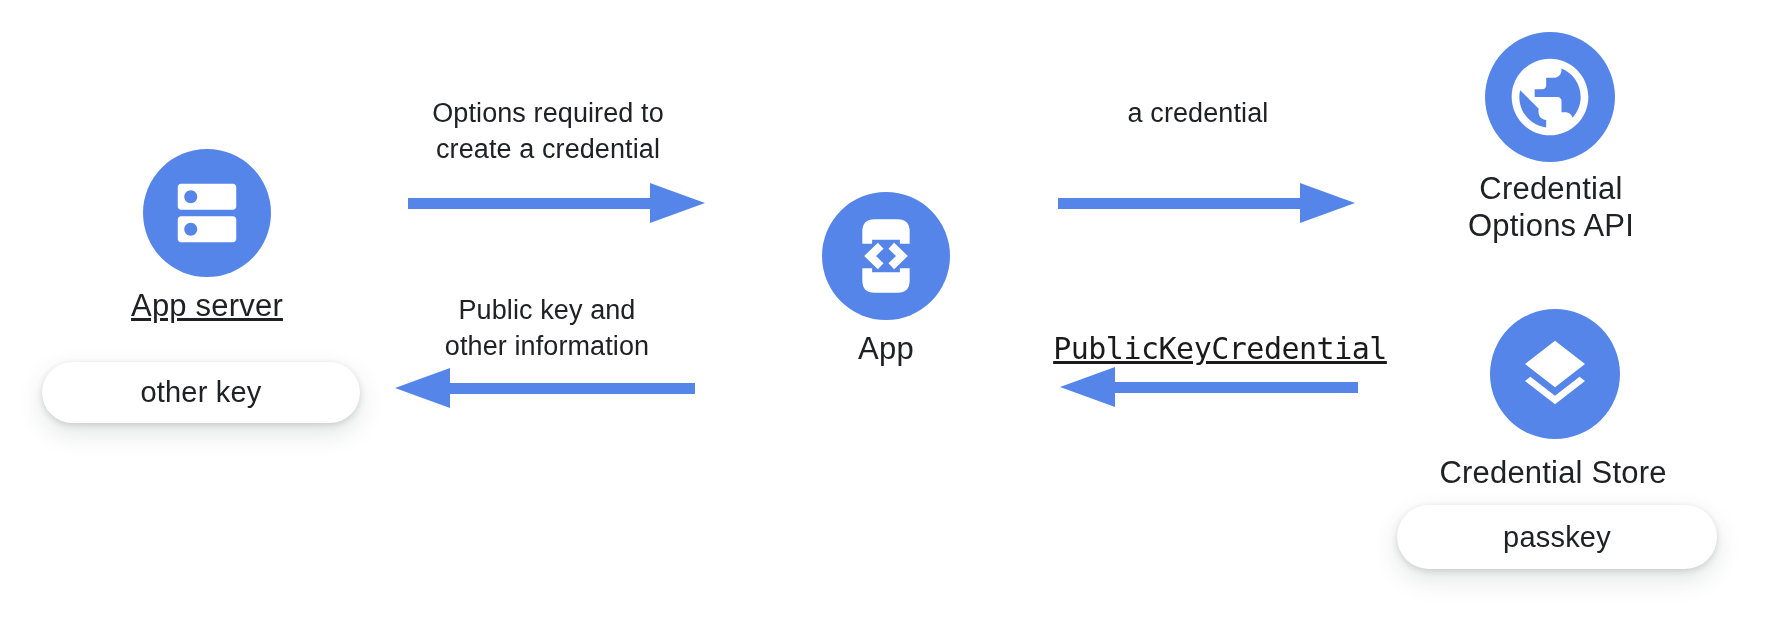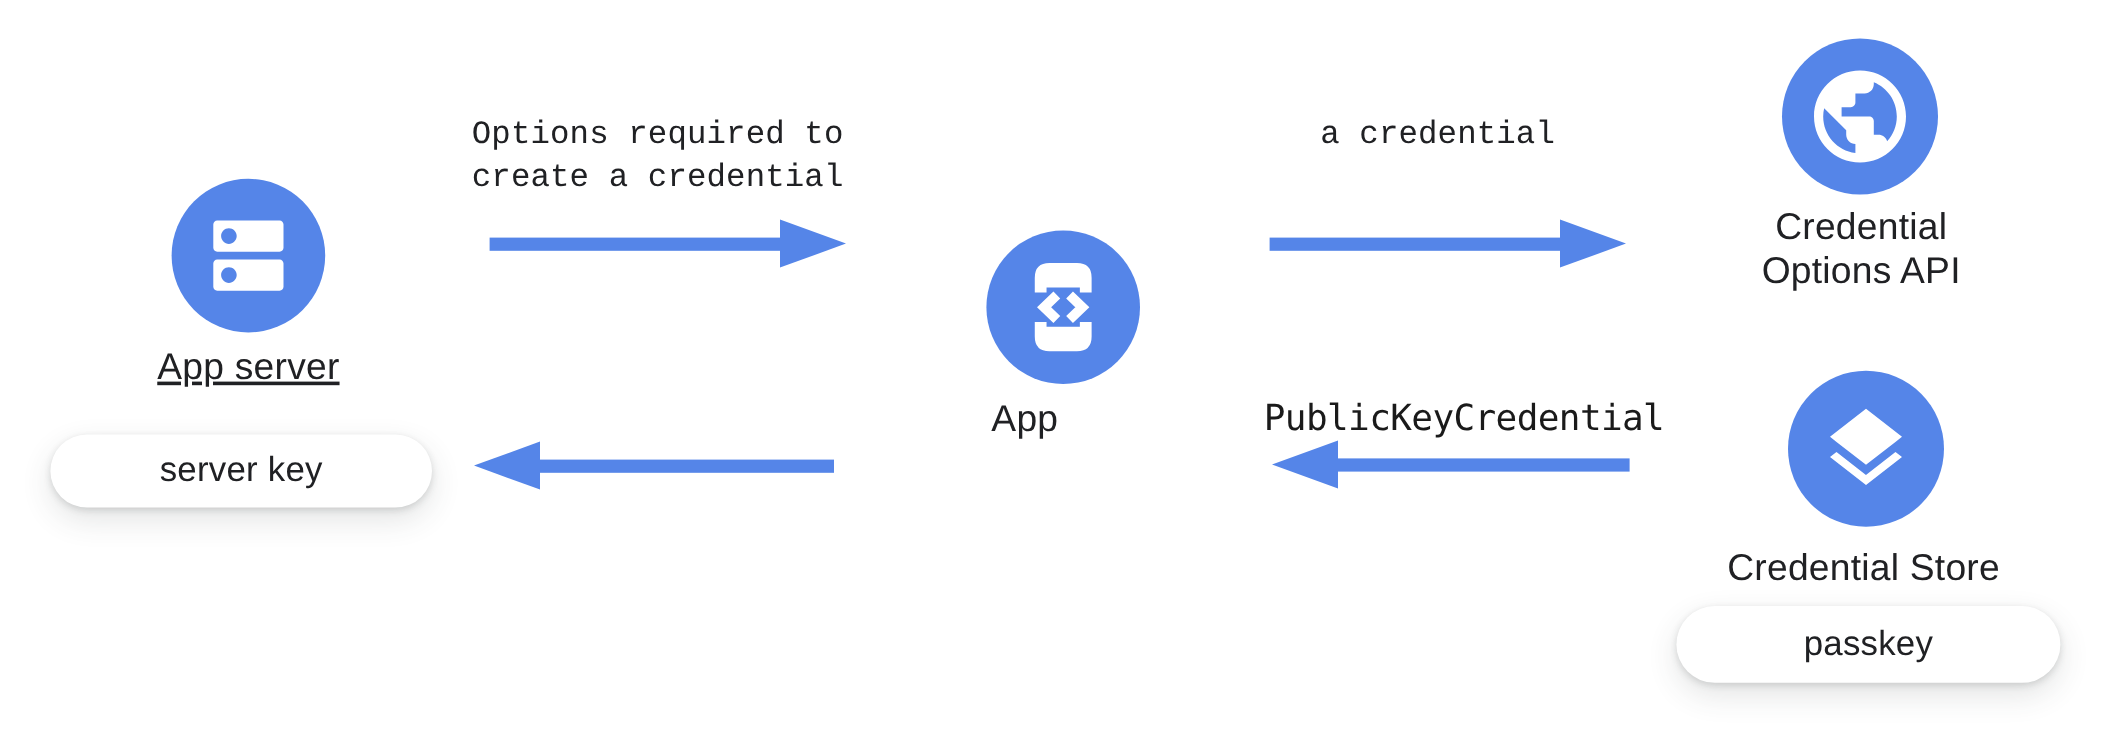--- a/index.html
+++ b/index.html
@@ -30,21 +30,21 @@
 
   .node-label{
     position:absolute;
     text-align:center;
     font-size:31px;
     font-weight:500;
     line-height:37px;
     letter-spacing:.2px;
   }
   .l-server{left:57px;top:287px;width:300px;text-decoration:underline;}
-  .l-app{left:704px;top:330px;width:300px;text-align:center;}
+  .l-app{left:736px;top:330px;width:300px;text-align:center;}
   .l-cma{left:1401px;top:170px;width:300px;}
   .l-store{left:1378px;top:454px;width:350px;text-align:center;}
 
   
   .pill{
     position:absolute;
     background:#ffffff;
     border-radius:34px;
     box-shadow:0 2px 6px rgba(60,64,67,.18), 0 10px 26px rgba(60,64,67,.14);
     display:flex;align-items:center;justify-content:center;
@@ -68,56 +68,59 @@
   .a4{left:395px;top:368px;width:300px;}
 
   
   .arrow-label{
     position:absolute;
     text-align:center;
     font-size:27px;
     line-height:36px;
     font-weight:400;
     letter-spacing:.1px;
-    font-family:Liberation Mono, monospace;
   }
   .al-options{left:368px;top:95px;width:360px;}
   .al-request{left:1018px;top:95px;width:360px;}
   .al-pkinfo{left:367px;top:292px;width:360px;}
   .al-pkc{
     left:1030px;top:331px;width:380px;
     font-family:"DejaVu Sans Mono", monospace;
     font-size:30px;line-height:36px;color:#1a1a1a;
-    text-align:center;letter-spacing:-0.5px;
+    text-align:center;letter-spacing:-0.5px;text-decoration:underline;
   }
 </style>
 </head>
 <body>
 
 <div class="canvas">
 
   <div class="circle c-server">
     <svg width="78" height="78" viewBox="0 0 24 24">
       <path fill="#ffffff" d="M20 13H4c-.55 0-1 .45-1 1v6c0 .55.45 1 1 1h16c.55 0 1-.45 1-1v-6c0-.55-.45-1-1-1zM7 19c-1.1 0-2-.9-2-2s.9-2 2-2 2 .9 2 2-.9 2-2 2zM20 3H4c-.55 0-1 .45-1 1v6c0 .55.45 1 1 1h16c.55 0 1-.45 1-1V4c0-.55-.45-1-1-1zM7 9c-1.1 0-2-.9-2-2s.9-2 2-2 2 .9 2 2-.9 2-2 2z"></path>
     </svg>
   </div>
   <div class="node-label l-server">App server</div>
   <div class="pill pill-publickey">
-    <span>server key</span>
+    <span>other key</span>
   </div>
 
   <div class="arrow-label al-options">
     <div>Options required to</div>
     <div>create a credential</div>
   </div>
   <div class="arrow right a1">
     <div class="shaft"></div>
     <div class="head"></div>
   </div>
 
+  <div class="arrow-label al-pkinfo">
+    <div>Public key and</div>
+    <div>other information</div>
+  </div>
   <div class="arrow left a4">
     <div class="head"></div>
     <div class="shaft"></div>
   </div>
 
   <div class="circle c-app">
     <svg width="98" height="98" viewBox="0 0 24 24">
       <path fill="#ffffff" d="M6.2 9 L6.2 6 Q6.2 3 9.2 3 L14.8 3 Q17.8 3 17.8 6 L17.8 9 L15.4 9 L15.4 8 L8.6 8 L8.6 9 Z"></path>
       <path fill="#ffffff" d="M6.2 15 L6.2 18 Q6.2 21 9.2 21 L14.8 21 Q17.8 21 17.8 18 L17.8 15 L15.4 15 L15.4 16 L8.6 16 L8.6 15 Z"></path>
       <path d="M10.7 9.5 L8.1 12 L10.7 14.5" stroke="#ffffff" stroke-width="2" fill="none" stroke-linejoin="miter"></path>

